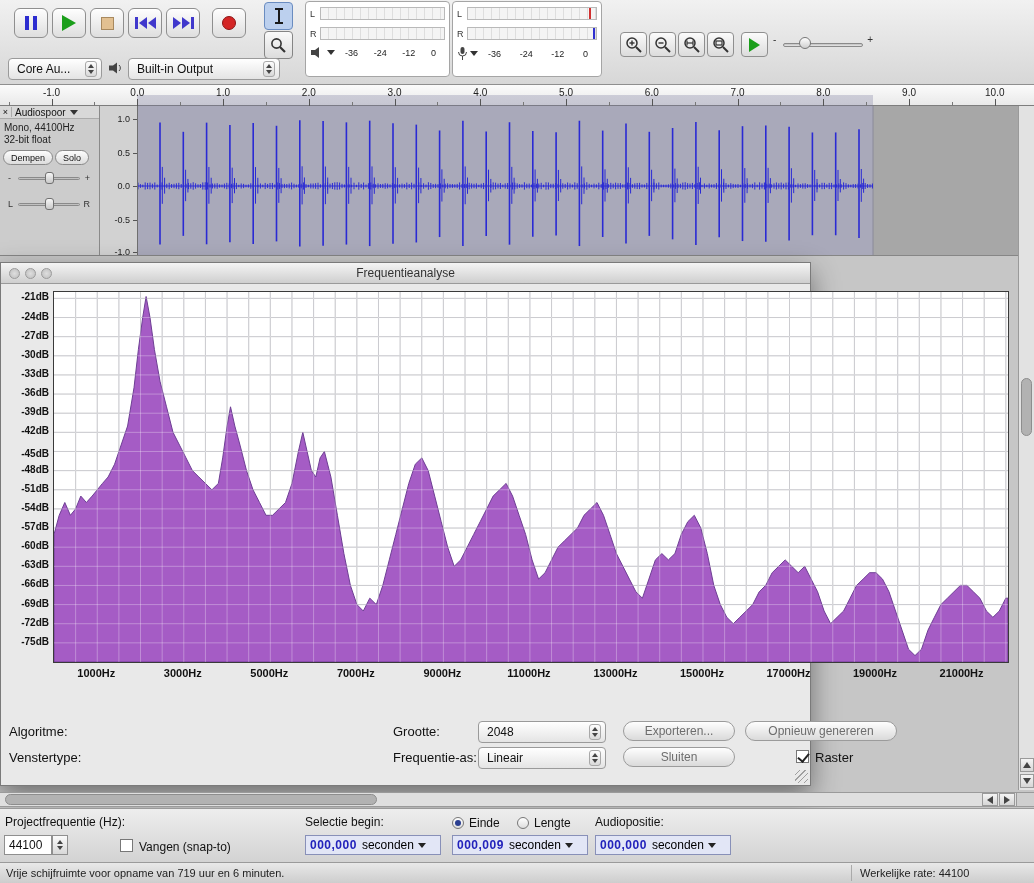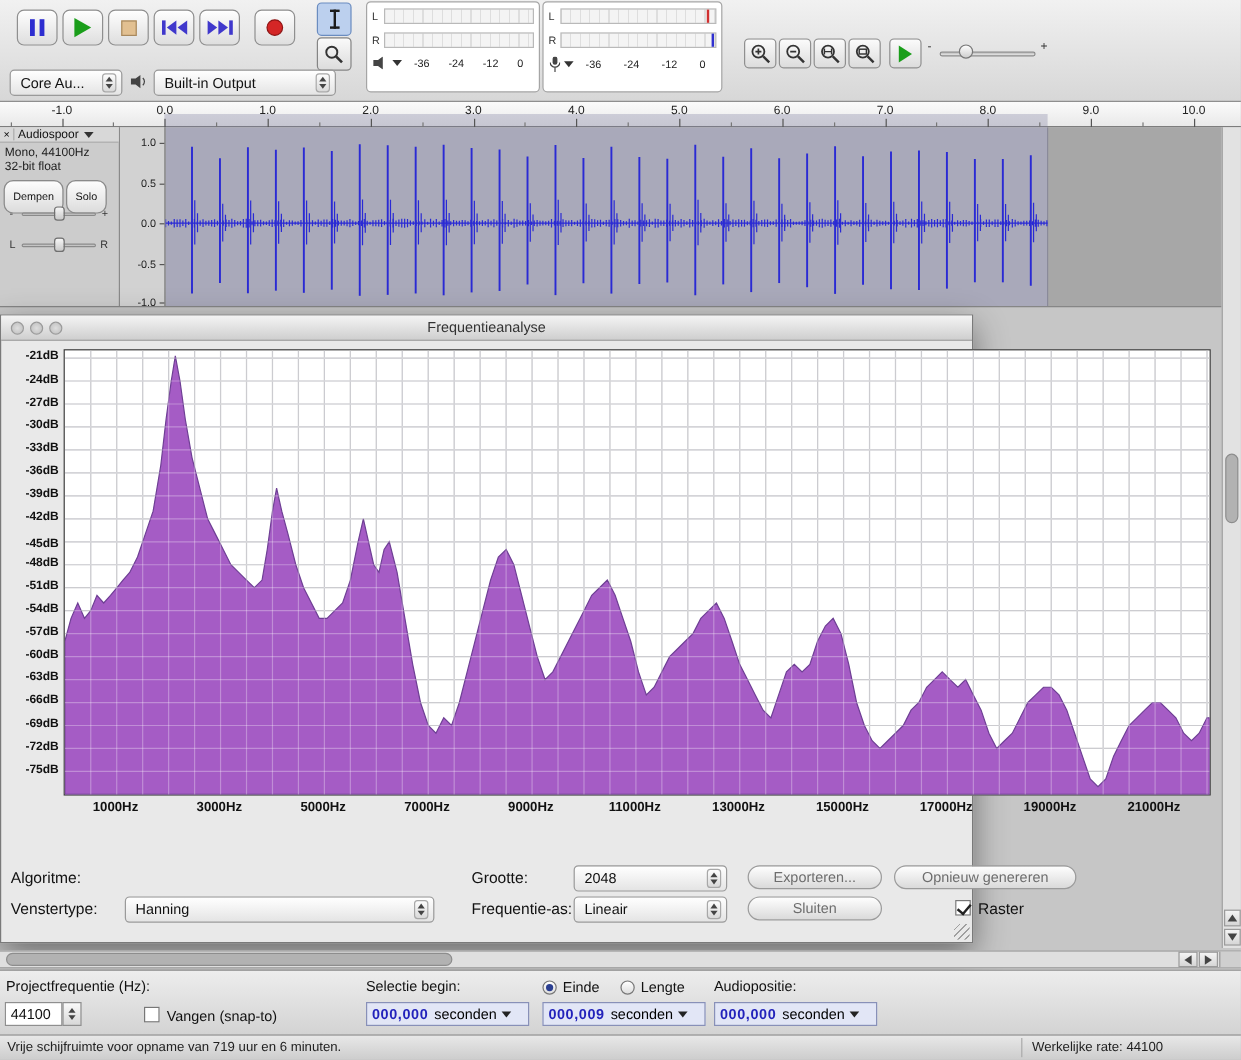--- a/index.html
+++ b/index.html
@@ -60,21 +60,21 @@
   .tl-mtick{position:absolute;top:17px;width:1px;height:4px;background:#777;}
 
   
   .trackrow{position:absolute;left:0;top:106px;width:1018px;height:150px;border-bottom:1px solid #868686;background:#b0b0b0;}
   .tpanel{position:absolute;left:0;top:0;width:100px;height:149px;background:#cccccc;border-right:1px solid #8a8a8a;font-size:10px;}
   .thead{height:13px;display:flex;align-items:center;background:#d8d8d8;border-bottom:1px solid #ababab;font-size:10px;}
   .tclose{width:12px;text-align:center;border-right:1px solid #ababab;font-size:9px;}
   .tname{padding-left:3px;text-align:center;}
   .tmenu{width:0;height:0;border-left:4px solid transparent;border-right:4px solid transparent;border-top:5px solid #333;margin-left:4px;}
   .tline{position:absolute;left:4px;font-size:10px;color:#222;}
-  .tsmall{position:absolute;height:28px;border:1px solid #8a8a8a;border-radius:8px;background:linear-gradient(#fdfdfd,#dcdcdc);
+  .tsmall{position:absolute;height:15px;border:1px solid #8a8a8a;border-radius:8px;background:linear-gradient(#fdfdfd,#dcdcdc);
           font-size:9px;display:flex;align-items:center;justify-content:center;padding:0 7px;}
   .tslider{position:absolute;left:6px;width:86px;height:16px;}
   .tslider .tr{position:absolute;left:12px;right:12px;top:7px;height:3px;border:1px solid #8a8a8a;border-radius:2px;background:linear-gradient(#a9a9a9,#d8d8d8);}
   .tslider .th{position:absolute;left:39px;top:2px;width:9px;height:12px;border:1px solid #707070;border-radius:3px;background:linear-gradient(#f6f6f6,#c9c9c9);}
   .tslider .e{position:absolute;top:3px;font-size:9px;color:#333;}
   .vruler{position:absolute;left:100px;top:0;width:38px;height:149px;background:#d2d2d2;border-right:1px solid #6f6f6f;}
   .vr-lab{position:absolute;left:0;width:30px;text-align:right;font-size:9px;color:#222;}
   .vr-tick{position:absolute;right:0;width:4px;height:1px;background:#555;}
   #wavesvg{position:absolute;left:138px;top:0;}
 
@@ -967,27 +967,20 @@
       </span>
   </div>
   <div class="macbtn" style="left:622px;top:458px;width:112px">
       <span>Exporteren...</span>
     </div>
   <div class="macbtn" style="left:744px;top:458px;width:152px">
       <span>Opnieuw genereren</span>
     </div>
 
   <span class="flab" style="left:8px;top:487px">Venstertype:</span>
-  <div class="popup" style="left:103px;top:484px;width:258px">
-    <span>Hanning</span>
-    <span class="updn">
-        <i class="u"></i>
-        <i class="d"></i>
-      </span>
-  </div>
   <span class="flab" style="left:392px;top:487px">Frequentie-as:</span>
   <div class="popup" style="left:477px;top:484px;width:128px">
     <span>Lineair</span>
     <span class="updn">
         <i class="u"></i>
         <i class="d"></i>
       </span>
   </div>
   <div class="macbtn" style="left:622px;top:484px;width:112px">
       <span>Sluiten</span>

